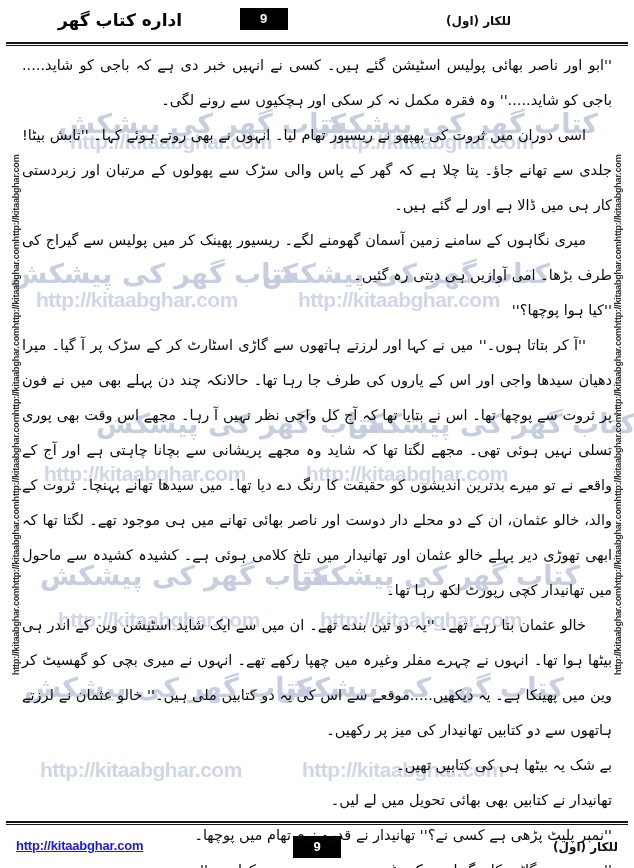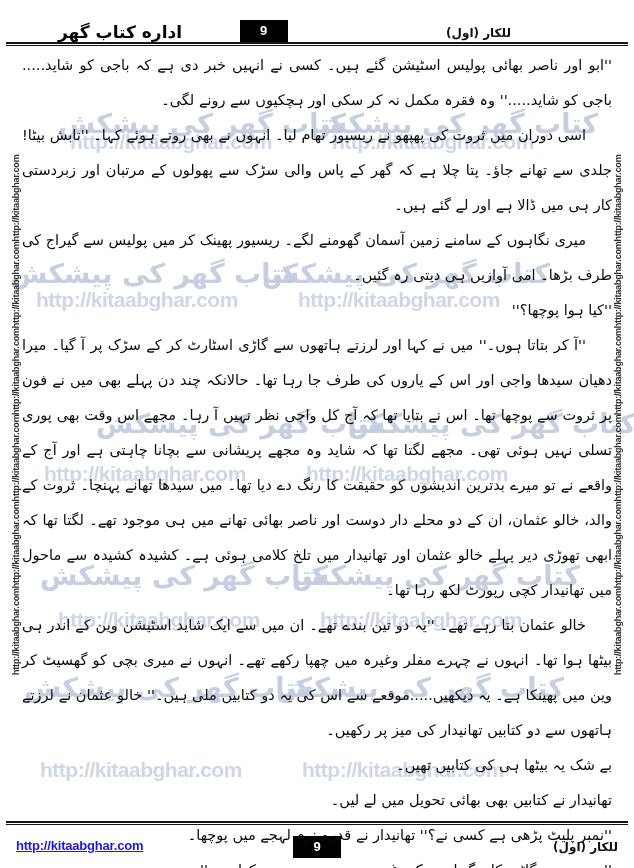--- a/index.html
+++ b/index.html
@@ -17,21 +17,21 @@
     width: 634px;
     height: 868px;
     background: #ffffff;
     overflow: hidden;
     box-sizing: border-box;
   }
 
   
   .header {
     position: absolute;
-    top: 12px;
+    top: 0;
     left: 0;
     width: 527px;
     height: 44px;
     box-sizing: border-box;
   }
   .header-left {
     position: absolute;
     left: 58px;
     top: 10px;
     font-size: 17px;
@@ -260,21 +260,21 @@
 
   <div class="body-area">
     <p class="para">''ابو اور ناصر بھائی پولیس اسٹیشن گئے ہیں۔ کسی نے انہیں خبر دی ہے کہ باجی کو شاید..... باجی کو شاید.....'' وہ فقرہ مکمل نہ کر سکی اور ہچکیوں سے رونے لگی۔</p>
     <p class="para indent">اسی دوران میں ثروت کی پھپھو نے ریسیور تھام لیا۔ انہوں نے بھی روتے ہوئے کہا۔ ''تابش بیٹا! جلدی سے تھانے جاؤ۔ پتا چلا ہے کہ گھر کے پاس والی سڑک سے پھولوں کے مرتبان اور زبردستی کار ہی میں ڈالا ہے اور لے گئے ہیں۔</p>
     <p class="para indent">میری نگاہوں کے سامنے زمین آسمان گھومنے لگے۔ ریسیور پھینک کر میں پولیس سے گیراج کی طرف بڑھا۔ امی آوازیں ہی دیتی رہ گئیں۔</p>
     <p class="para right-line">''کیا ہوا پوچھا؟''</p>
     <p class="para indent">''آ کر بتاتا ہوں۔'' میں نے کہا اور لرزتے ہاتھوں سے گاڑی اسٹارٹ کر کے سڑک پر آ گیا۔ میرا دھیان سیدھا واجی اور اس کے یاروں کی طرف جا رہا تھا۔ حالانکہ چند دن پہلے بھی میں نے فون پر ثروت سے پوچھا تھا۔ اس نے بتایا تھا کہ آج کل واجی نظر نہیں آ رہا۔ مجھے اس وقت بھی پوری تسلی نہیں ہوئی تھی۔ مجھے لگتا تھا کہ شاید وہ مجھے پریشانی سے بچانا چاہتی ہے اور آج کے واقعے نے تو میرے بدترین اندیشوں کو حقیقت کا رنگ دے دیا تھا۔ میں سیدھا تھانے پہنچا۔ ثروت کے والد، خالو عثمان، ان کے دو محلے دار دوست اور ناصر بھائی تھانے میں ہی موجود تھے۔ لگتا تھا کہ ابھی تھوڑی دیر پہلے خالو عثمان اور تھانیدار میں تلخ کلامی ہوئی ہے۔ کشیدہ کشیدہ سے ماحول میں تھانیدار کچی رپورٹ لکھ رہا تھا۔</p>
     <p class="para indent">خالو عثمان بتا رہے تھے۔ ''یہ دو تین بندے تھے۔ ان میں سے ایک شاید اسٹیشن وین کے اندر ہی بیٹھا ہوا تھا۔ انہوں نے چہرے مفلر وغیرہ میں چھپا رکھے تھے۔ انہوں نے میری بچی کو گھسیٹ کر وین میں پھینکا ہے۔ یہ دیکھیں.....موقعے سے اس کی یہ دو کتابیں ملی ہیں۔'' خالو عثمان نے لرزتے ہاتھوں سے دو کتابیں تھانیدار کی میز پر رکھیں۔</p>
     <p class="para right-line">بے شک یہ بیٹھا ہی کی کتابیں تھیں۔</p>
     <p class="para right-line">تھانیدار نے کتابیں بھی بھائی تحویل میں لے لیں۔</p>
-    <p class="para right-line">''نمبر پلیٹ پڑھی ہے کسی نے؟'' تھانیدار نے قدرے نرم لہجے میں پوچھا۔</p>
+    <p class="para right-line">''نمبر پلیٹ پڑھی ہے کسی نے؟'' تھانیدار نے قدرے نرم تھام میں پوچھا۔</p>
     <p class="para right-line">''نہیں.....پر گاڑی کا رنگ اور میک وغیرہ دو تین بندوں نے دیکھا ہے۔''</p>
 
   </div>
 
   <div class="rule-bottom"></div>
   <div class="footer">
     <a class="footer-url" href="#">http://kitaabghar.com</a>
     <div class="pagebox">9</div>
     <div class="footer-right">للکار (اول)</div>
   </div>

